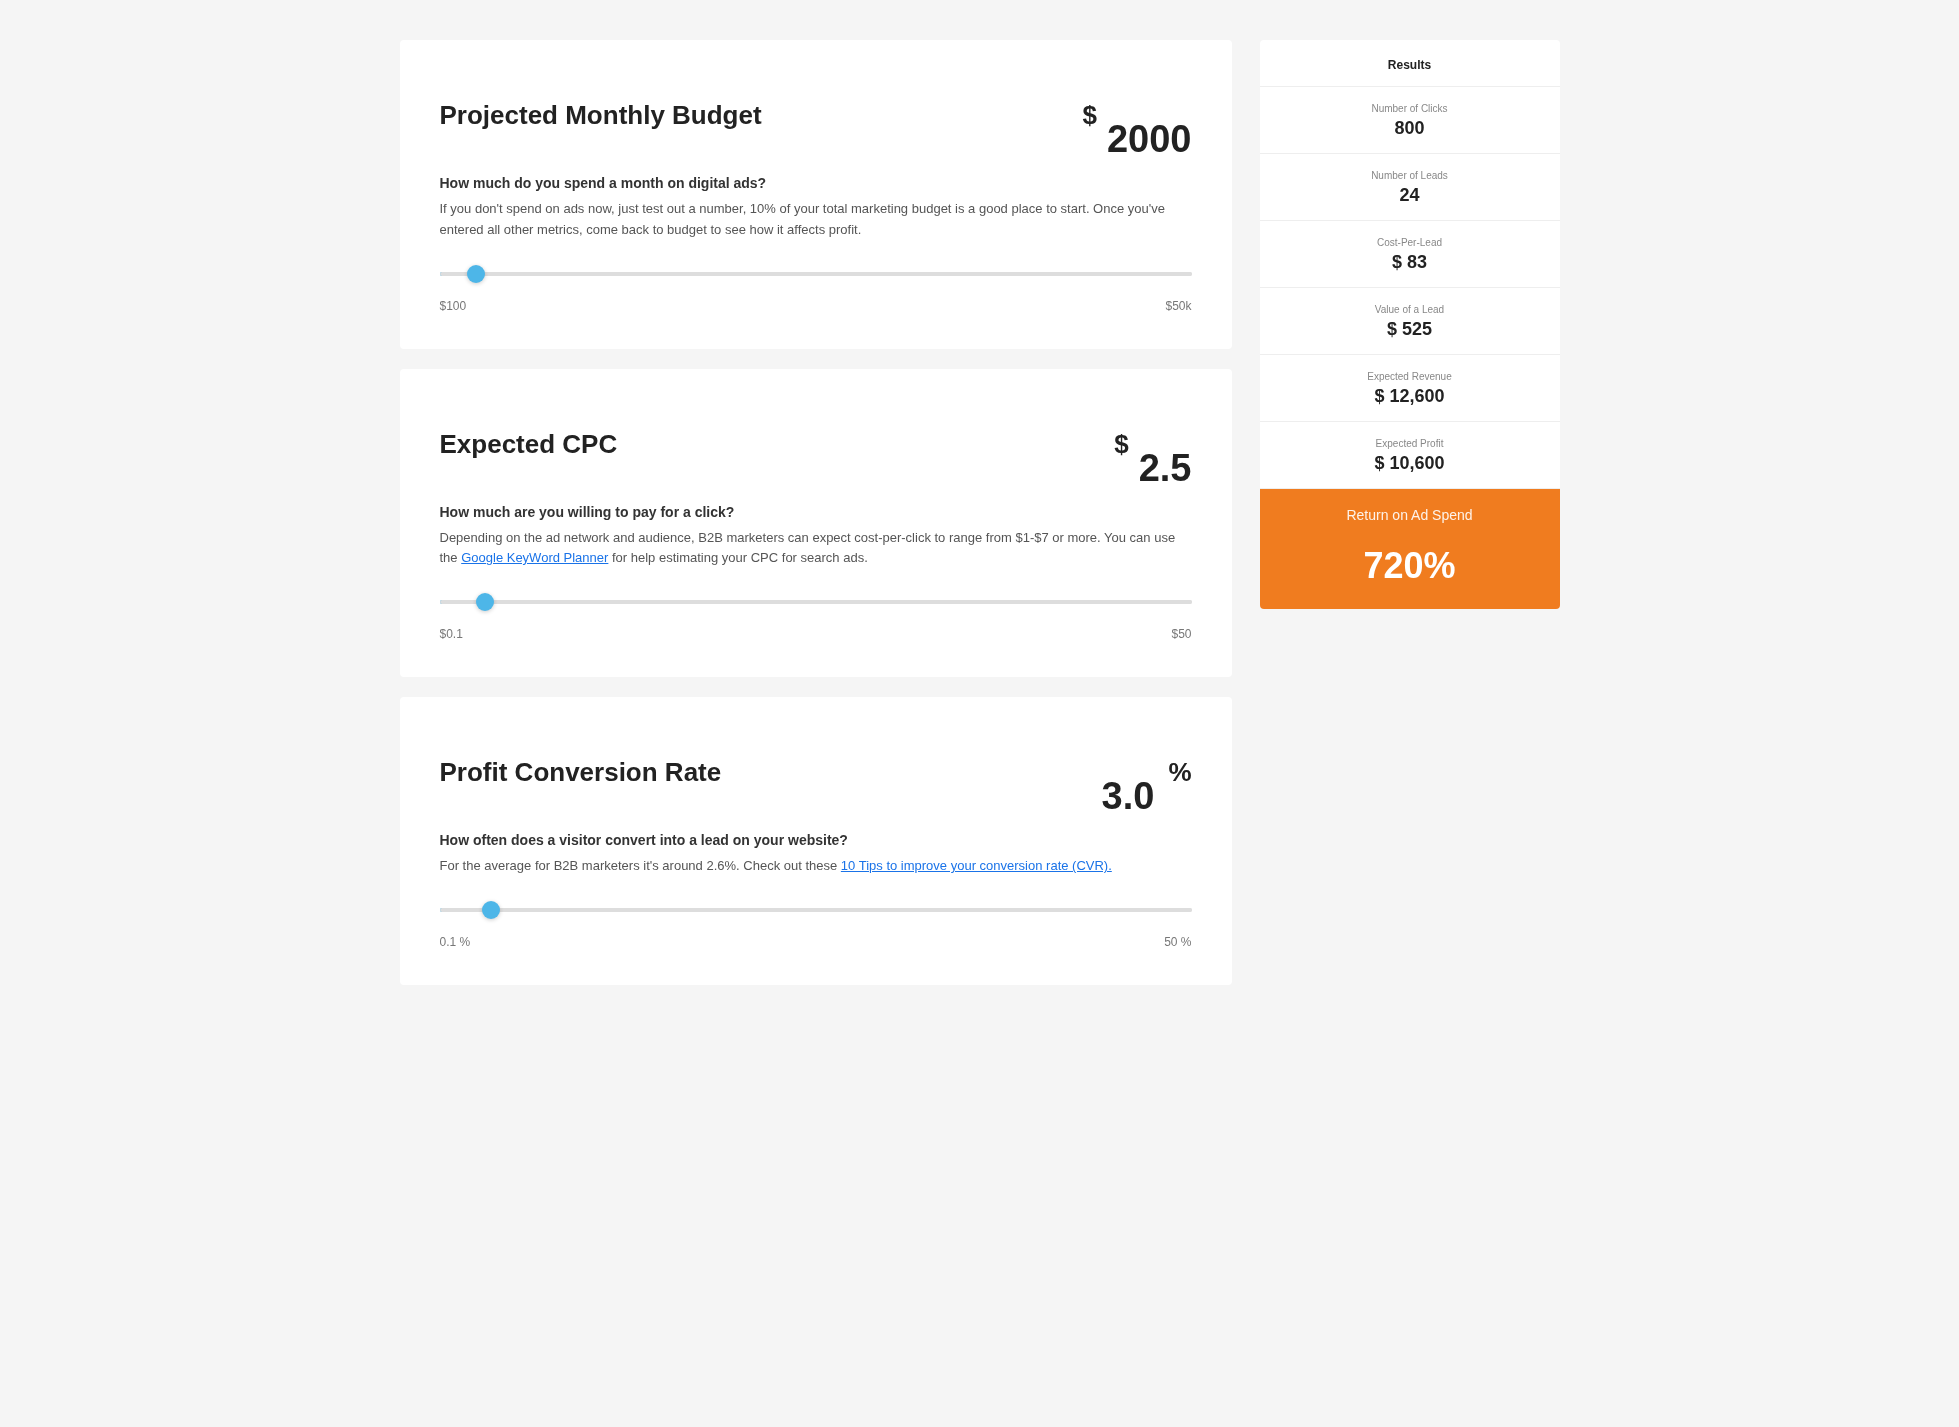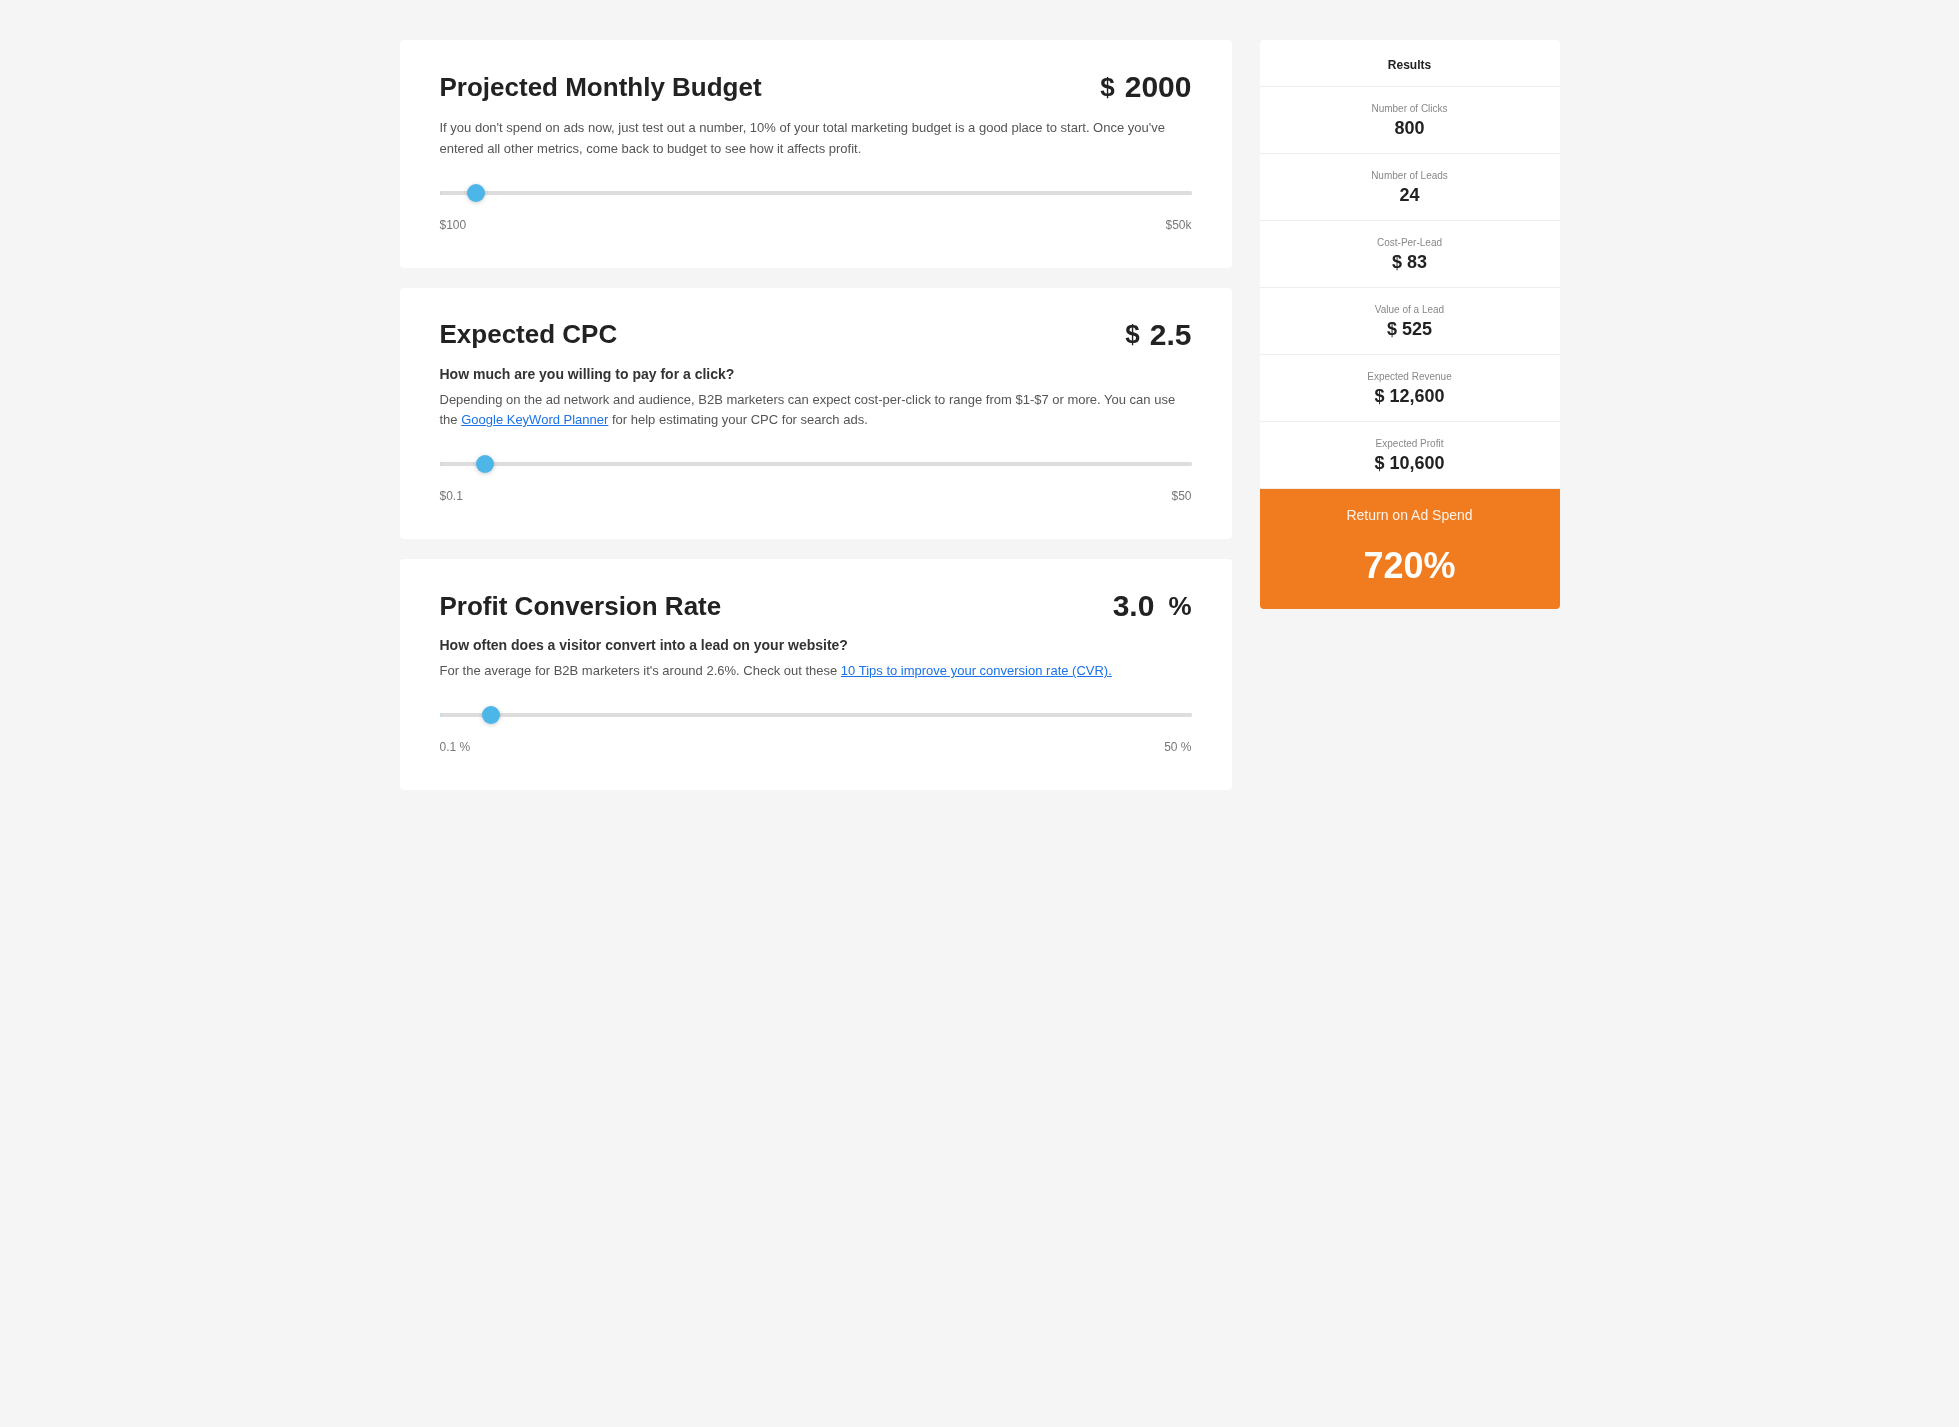--- a/index.html
+++ b/index.html
@@ -47,23 +47,24 @@
       display: flex;
       align-items: center;
       gap: 10px;
     }
     .section-dollar {
       font-size: 26px;
       font-weight: 700;
       color: #222;
     }
     .section-number {
-      font-size: 30px;
-      font-weight: 700;
-      color: #222;
+      font-size: 38px;
+      font-weight: 700;
+      color: #222;
+      margin-top: 48px;
     }
     .section-unit {
       font-size: 26px;
       font-weight: 700;
       color: #222;
       margin-left: 4px;
     }
     .section-subtitle {
       font-size: 14px;
       font-weight: 700;
@@ -193,20 +194,21 @@
   <div class="main-panel">
 
     <div class="section">
       <div class="section-header">
         <span class="section-title">Projected Monthly Budget</span>
         <div class="section-value">
           <span class="section-dollar">$</span>
           <span class="section-number">2000</span>
         </div>
       </div>
+      <div class="section-subtitle">How much do you spend a month on digital ads?</div>
       <div class="section-description">If you don't spend on ads now, just test out a number, 10% of your total marketing budget is a good place to start. Once you've entered all other metrics, come back to budget to see how it affects profit.</div>
       <div class="real-slider-wrap">
         <div class="real-slider-track-bg"></div>
         <div class="real-slider-track-fill" style="width: 3.80762%;"></div>
         <input type="range" min="100" max="50000" value="2000" style="position: relative; z-index: 2; width: 100%;">
       </div>
       <div class="slider-labels">
         <span>$100</span>
         <span>$50k</span>
       </div>

